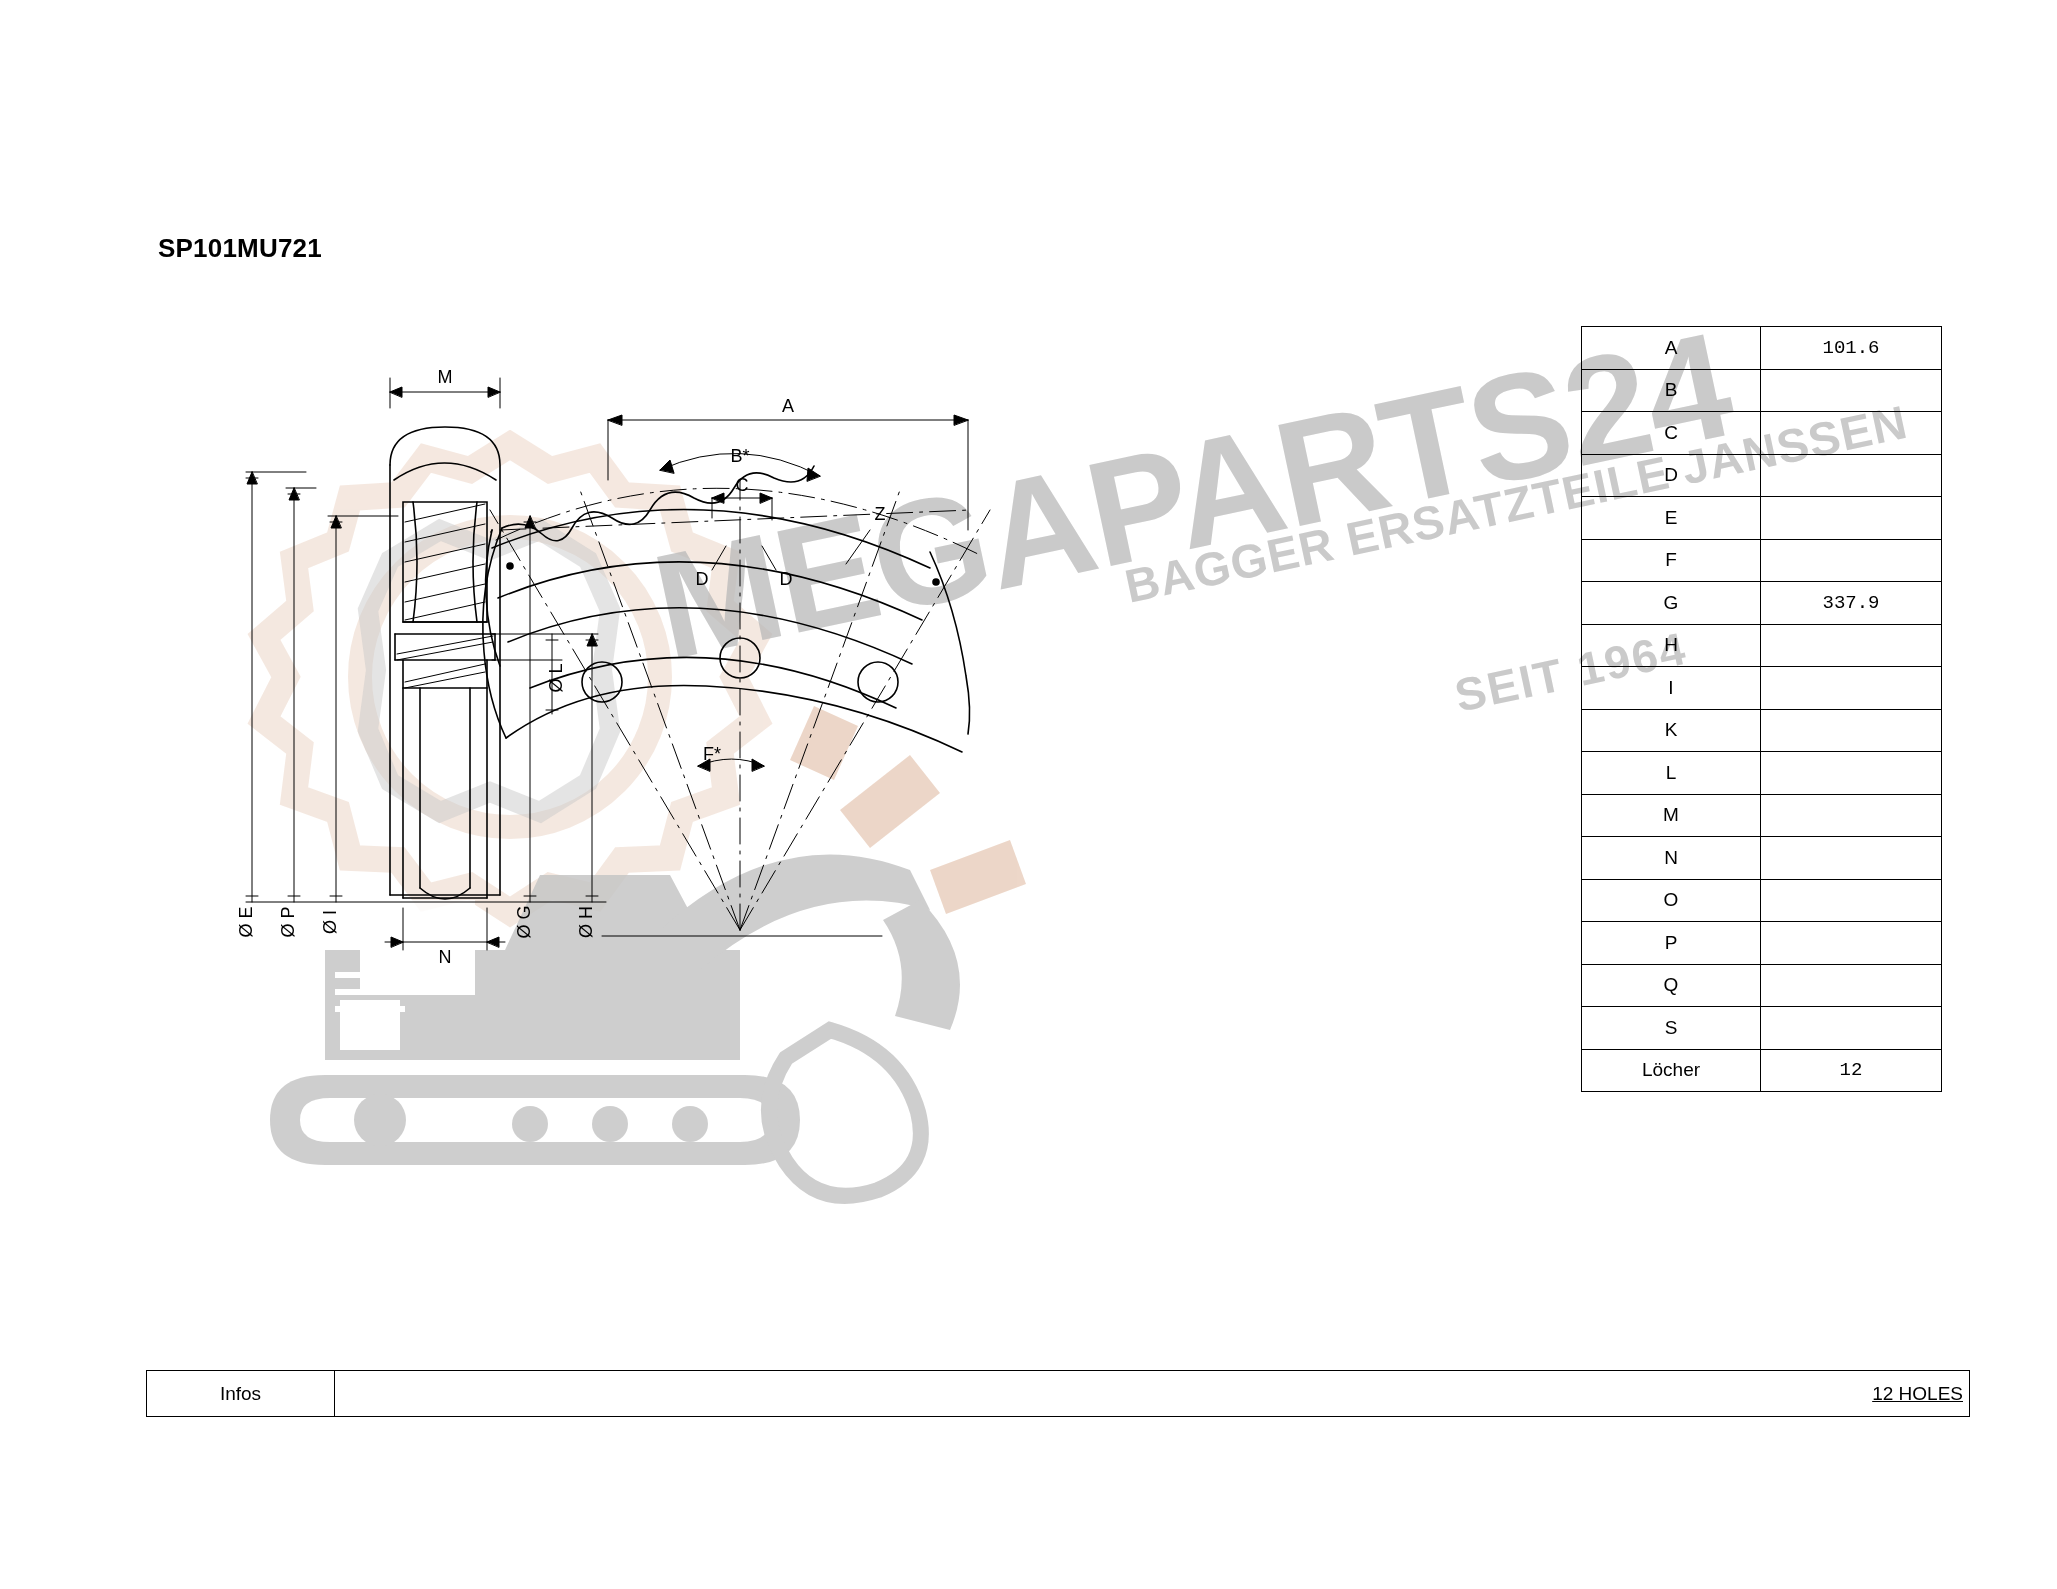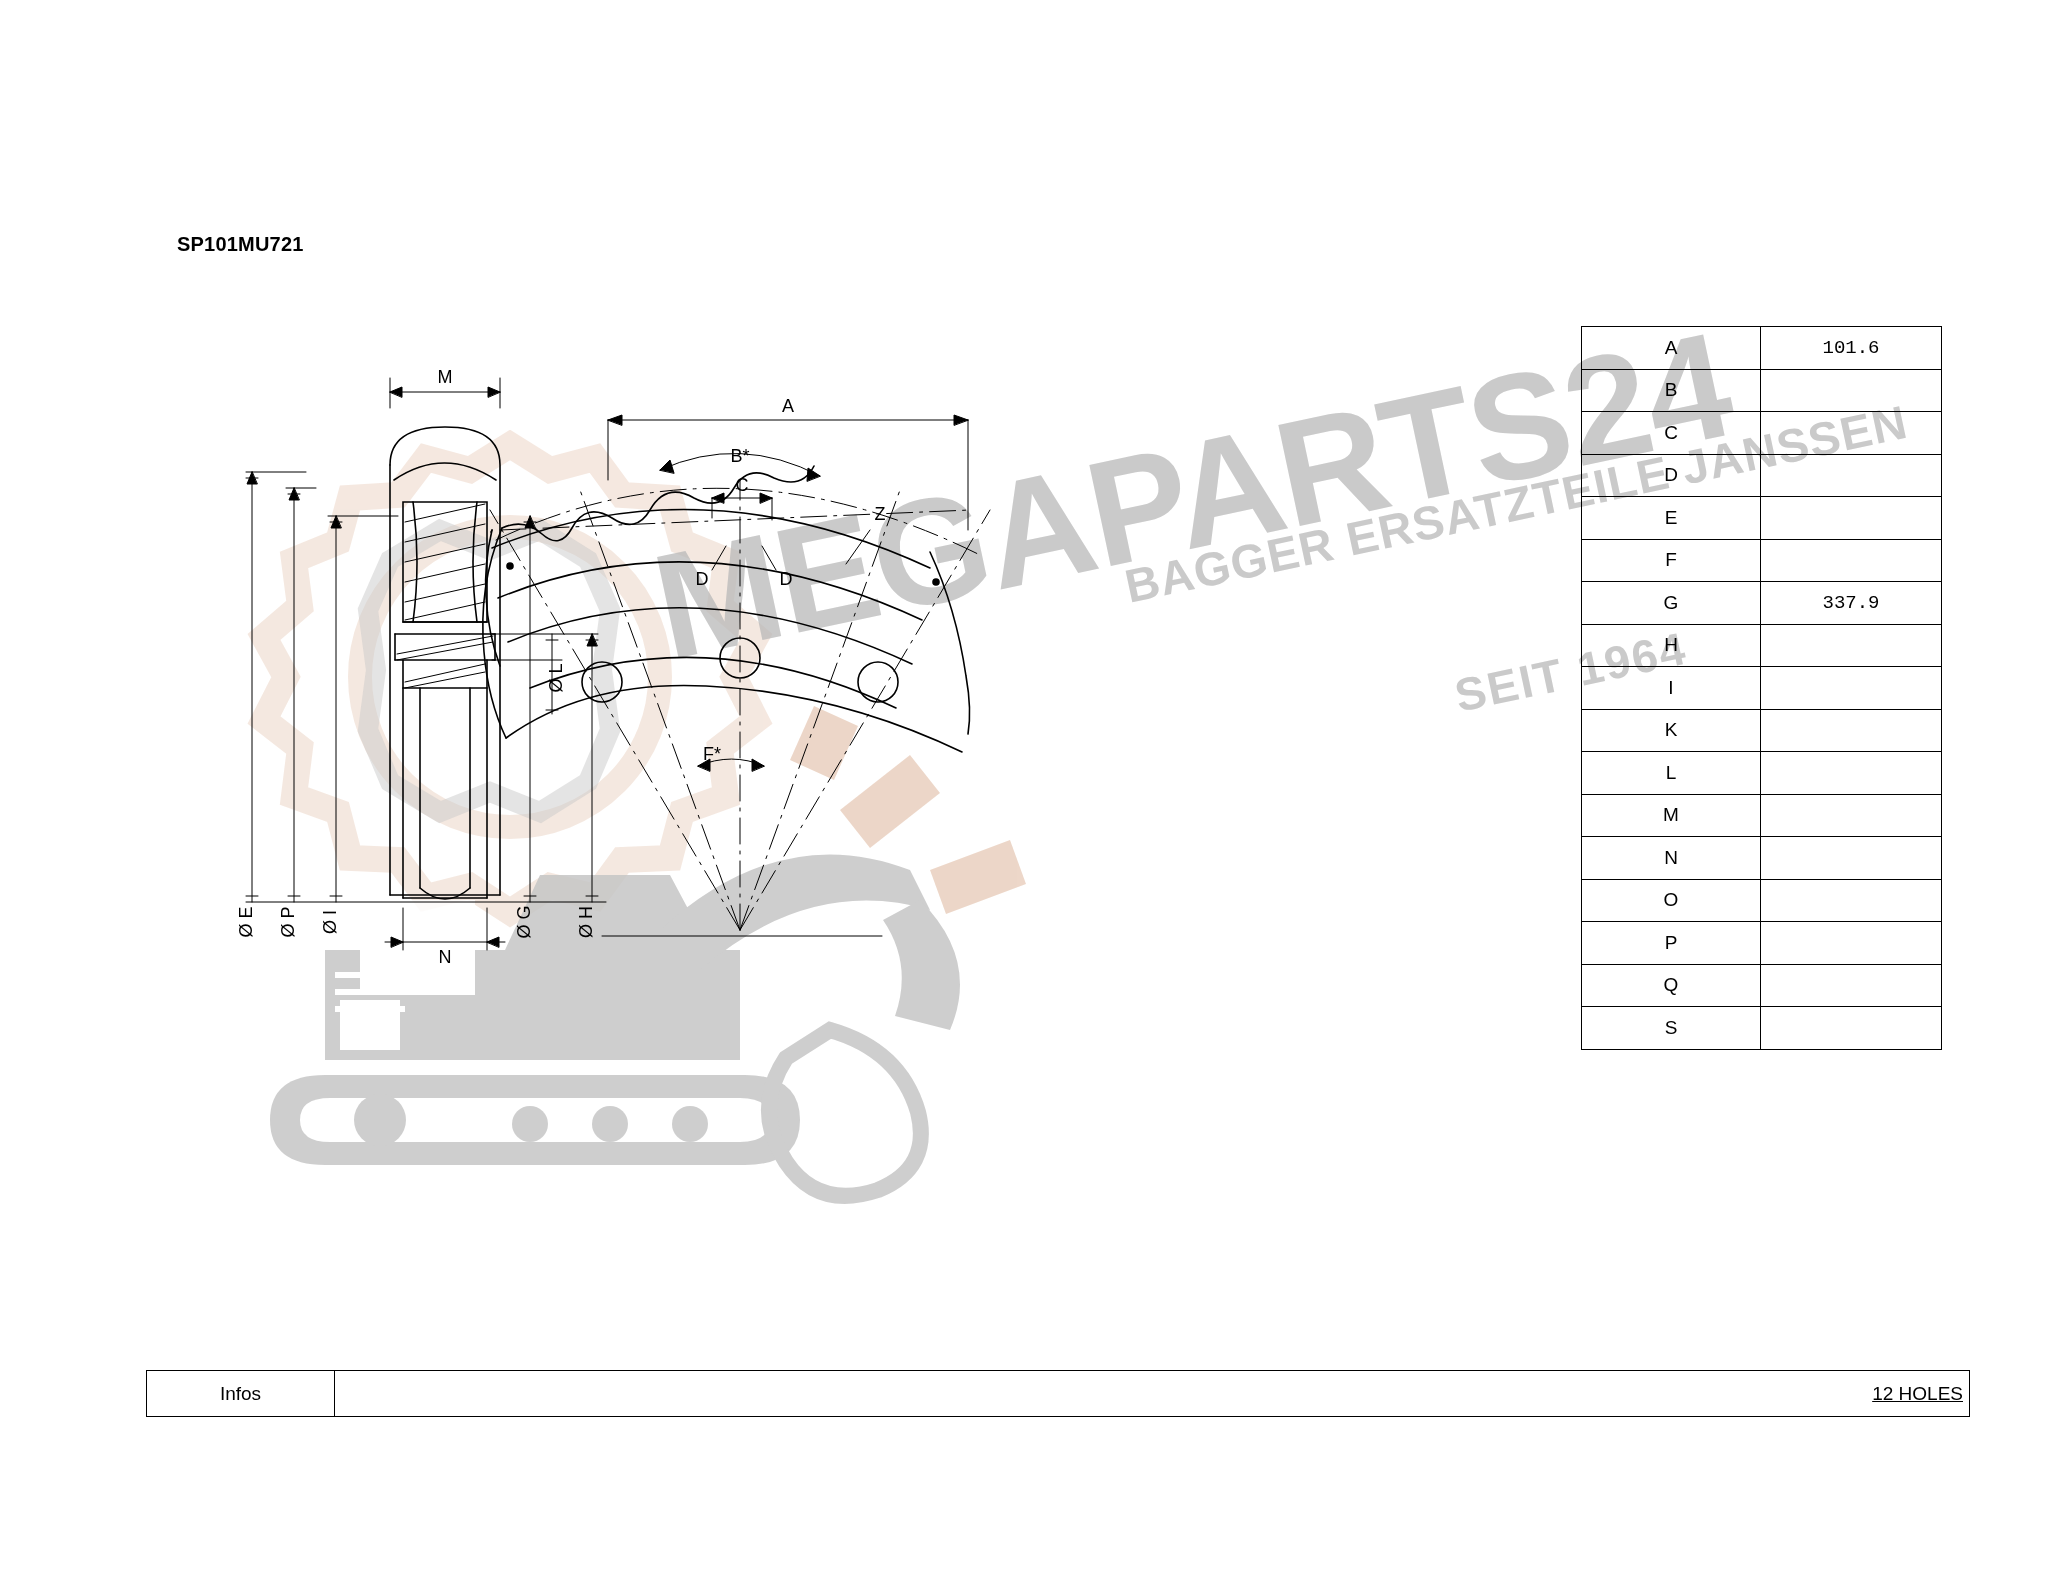--- a/index.html
+++ b/index.html
@@ -1,19 +1,19 @@
 <!DOCTYPE html>
 <html><head>
 <meta charset="utf-8">
 <style>
   html,body{margin:0;padding:0;background:#ffffff;}
   body{width:2057px;height:1589px;position:relative;overflow:hidden;
        font-family:"Liberation Sans", sans-serif;color:#000;}
 
-  #page-title{position:absolute;left:158px;top:233px;font-size:20px;font-weight:bold;letter-spacing:.2px;margin-left:19px;}
+  #page-title{position:absolute;left:158px;top:233px;font-size:26px;font-weight:bold;letter-spacing:.2px;}
 
   
   #watermark{position:absolute;left:80px;top:230px;width:1830px;height:930px;pointer-events:none;}
   .wm-text{position:absolute;font-weight:bold;color:#b9b9b9;opacity:.75;white-space:nowrap;}
   #wm-main{left:560px;top:295px;font-size:150px;transform:rotate(-12deg);transform-origin:left top;letter-spacing:-2px;}
   #wm-sub{left:1040px;top:330px;font-size:47px;transform:rotate(-12deg);transform-origin:left top;letter-spacing:1px;}
   #wm-year{left:1370px;top:440px;font-size:46px;transform:rotate(-12deg);transform-origin:left top;letter-spacing:2px;}
   #wm-gear{position:absolute;left:60px;top:200px;}
   #wm-mach{position:absolute;left:150px;top:470px;}
 
@@ -359,20 +359,24 @@
         <td class="v"></td>
       </tr>
       <tr>
         <td class="k">Q</td>
         <td class="v"></td>
       </tr>
       <tr>
         <td class="k">S</td>
         <td class="v"></td>
       </tr>
+      <tr>
+        <td class="k">Löcher</td>
+        <td class="v">12</td>
+      </tr>
     </tbody>
 </table>
 
 <table id="infos-table">
   <tbody>
     <tr>
       <td class="label">Infos</td>
       <td class="value">12 HOLES</td>
     </tr>
   </tbody>

